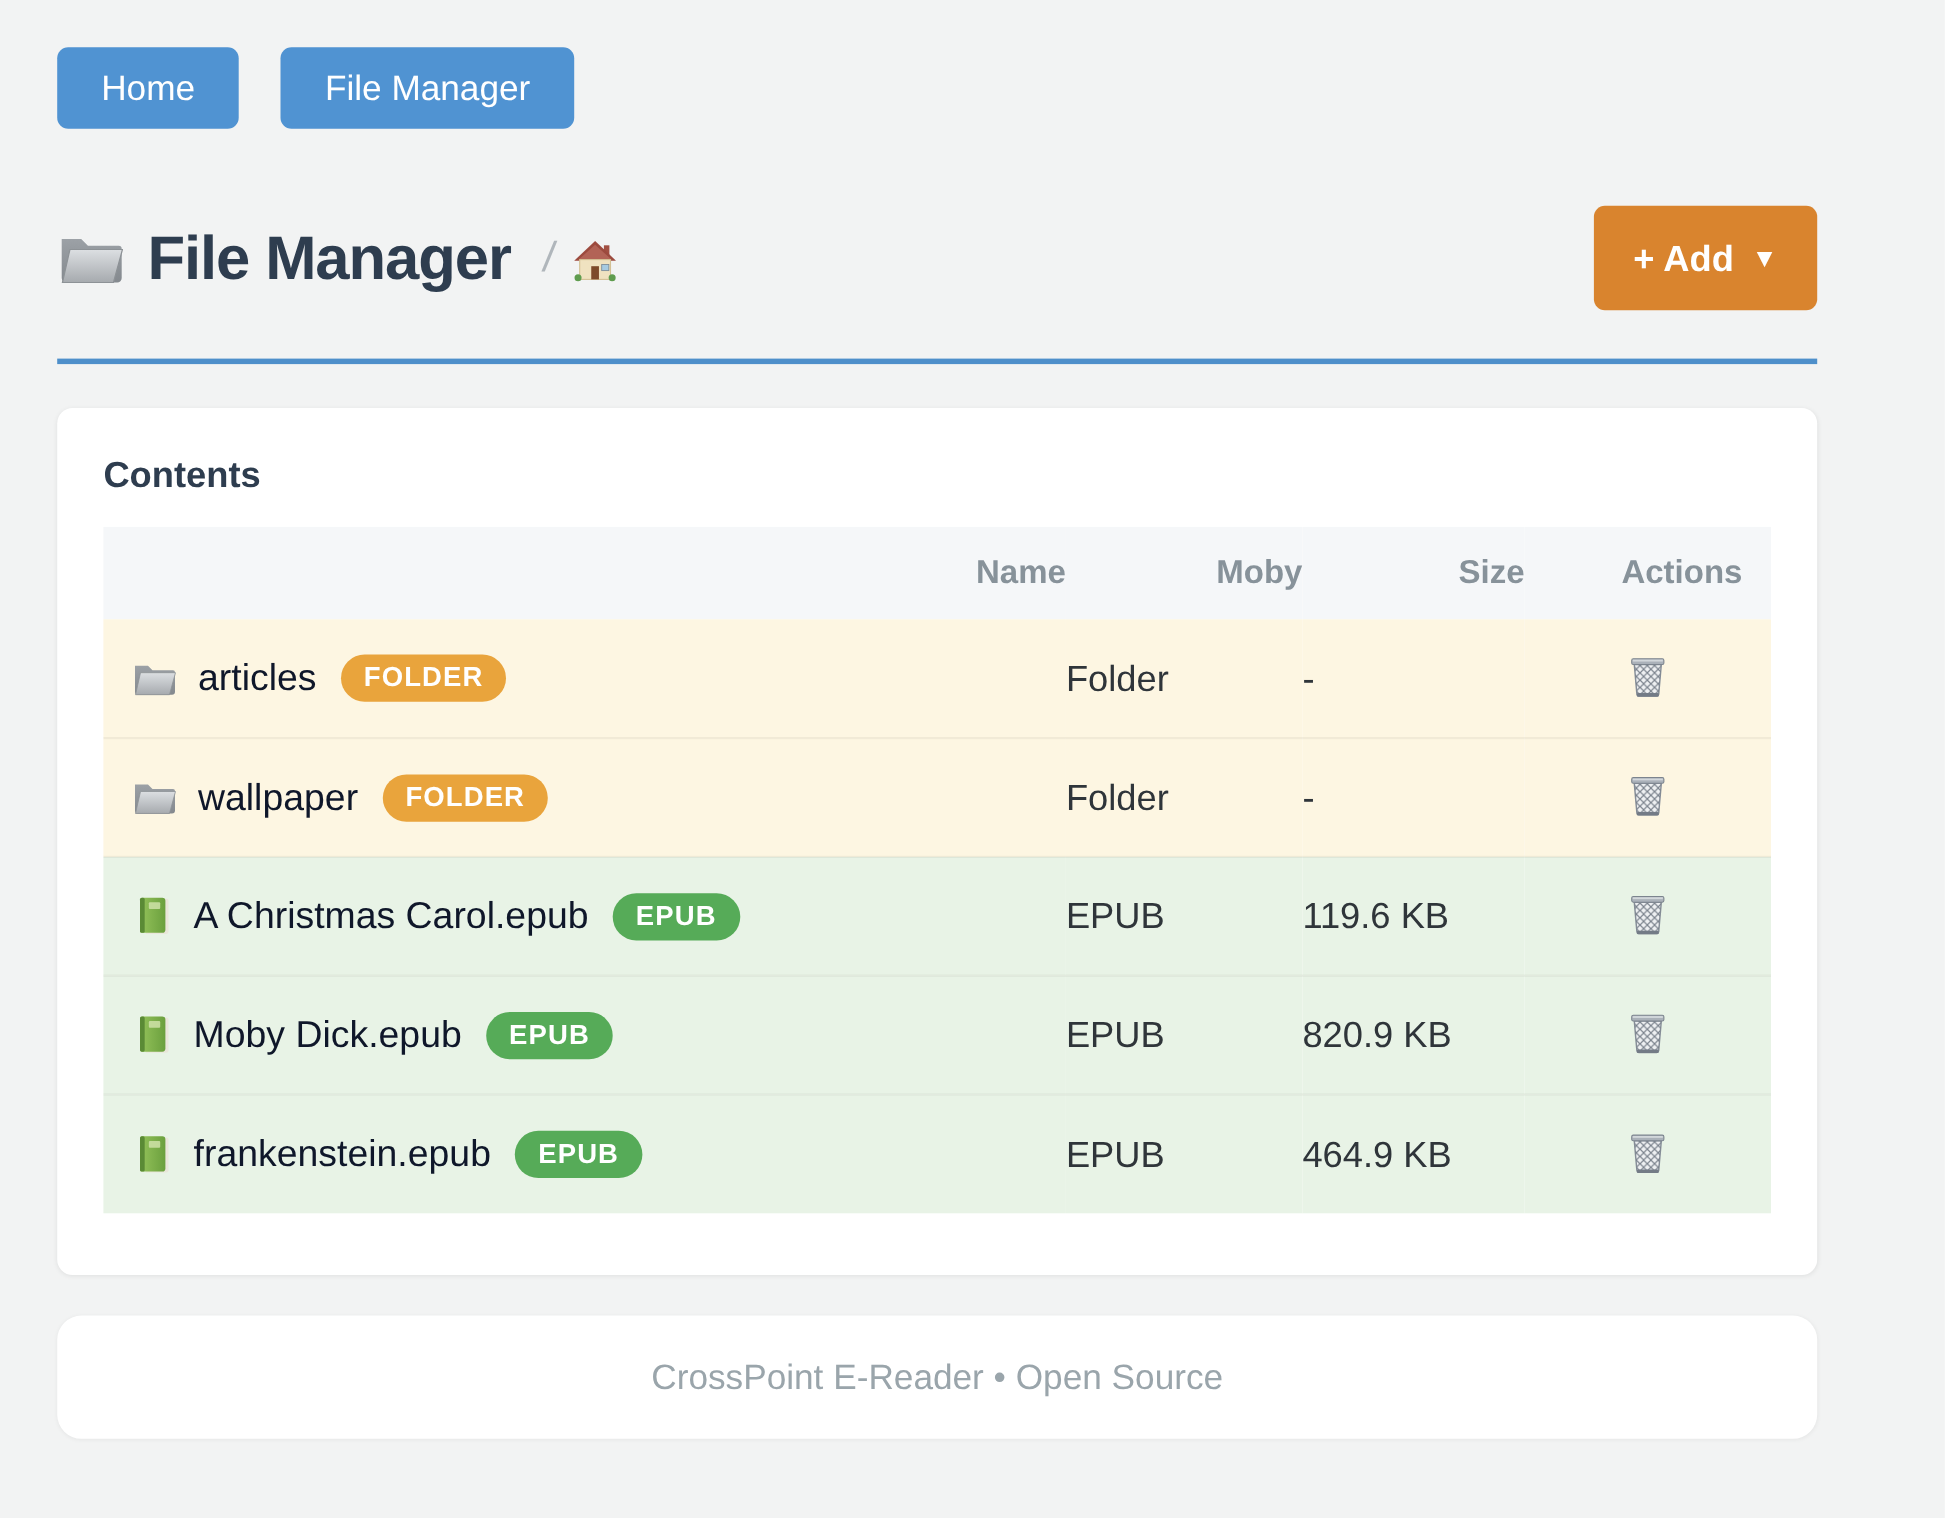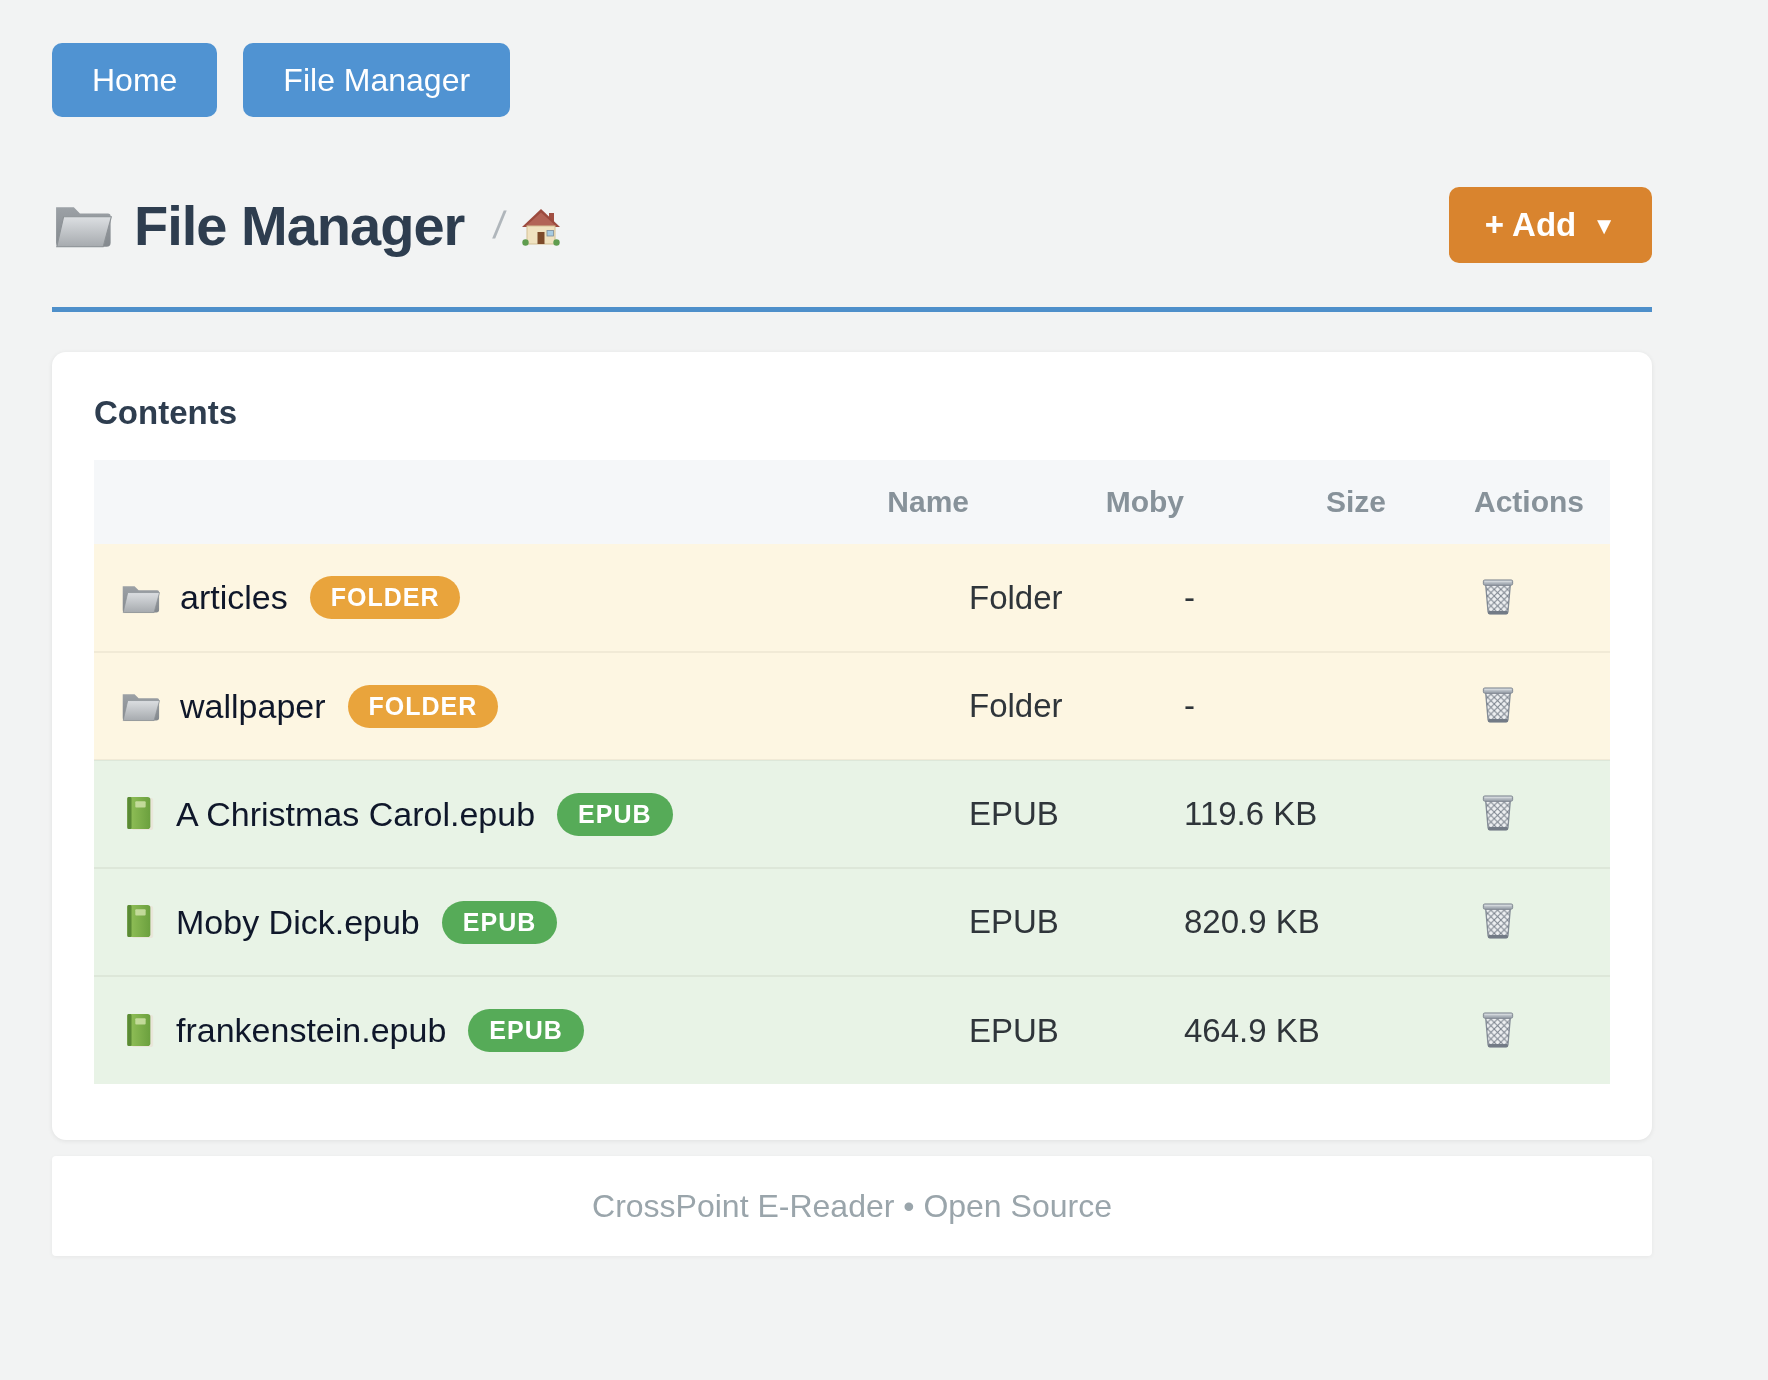--- a/index.html
+++ b/index.html
@@ -6,39 +6,39 @@
   html,body { width:1768px; height:1380px; }
   body {
     background:#f2f3f3;
     font-family:"Liberation Sans", sans-serif;
     color:#2f353a;
     overflow:hidden;
   }
   .container { width:1600px; margin-left:52px; }
 
   
-  .nav { padding-top:43px; display:flex; gap:26px; }
+  .nav { padding-top:43px; display:flex; gap:38px; }
   .nav-btn {
     height:74px; padding:0 40px;
     background:#5093d2; color:#ffffff;
     border:none; border-radius:10px;
     font-family:"Liberation Sans", sans-serif;
     font-size:32px; font-weight:500;
     cursor:pointer;
   }
 
   
   .page-header { margin-top:70px; display:flex; align-items:center; justify-content:space-between; }
   .title-block { display:flex; align-items:center; }
   .title-folder-svg { width:60px; height:50px; margin-right:22px; }
   .page-title { font-size:56px; font-weight:700; color:#2e3d4f; letter-spacing:-1px; }
   .crumb-sep { font-size:38px; color:#b0b6bb; margin:0 16px 0 30px; transform:skewX(-8deg); }
   .house-svg { width:40px; height:40px; position:relative; top:3px; }
   .add-btn {
-    height:76px; padding:0 36px; min-width:200px;
+    height:95px; padding:0 36px; min-width:200px;
     background:#d9842e; color:#ffffff;
     border:none; border-radius:10px;
     font-family:"Liberation Sans", sans-serif;
     font-size:33px; font-weight:700;
     cursor:pointer; display:flex; align-items:center; gap:16px; justify-content:center;
   }
   .add-caret { font-size:24px; position:relative; top:1px; }
 
   .title-rule { height:5px; background:#4e8fca; margin-top:44px; border:none; }
 
@@ -77,21 +77,21 @@
   }
   .badge.folder { background:#e9a43c; }
   .badge.epub   { background:#56ab58; }
 
   td.cell-actions { text-align:center; }
   .trash-btn { background:transparent; border:none; cursor:pointer; padding:4px; }
   .trash-svg { width:34px; height:40px; display:block; }
 
   
   .footer-card {
-    margin-top:16px; height:100px; background:#ffffff; border-radius:4px;
+    margin-top:37px; height:112px; background:#ffffff; border-radius:22px;
     box-shadow:0 1px 4px rgba(0,0,0,0.05);
     display:flex; align-items:center; justify-content:center;
   }
   .footer-text { font-size:32px; color:#9aa5ab; }
 
   .svg-defs { position:absolute; width:0; height:0; overflow:hidden; }
 </style>
 </head>
 <body>
 

